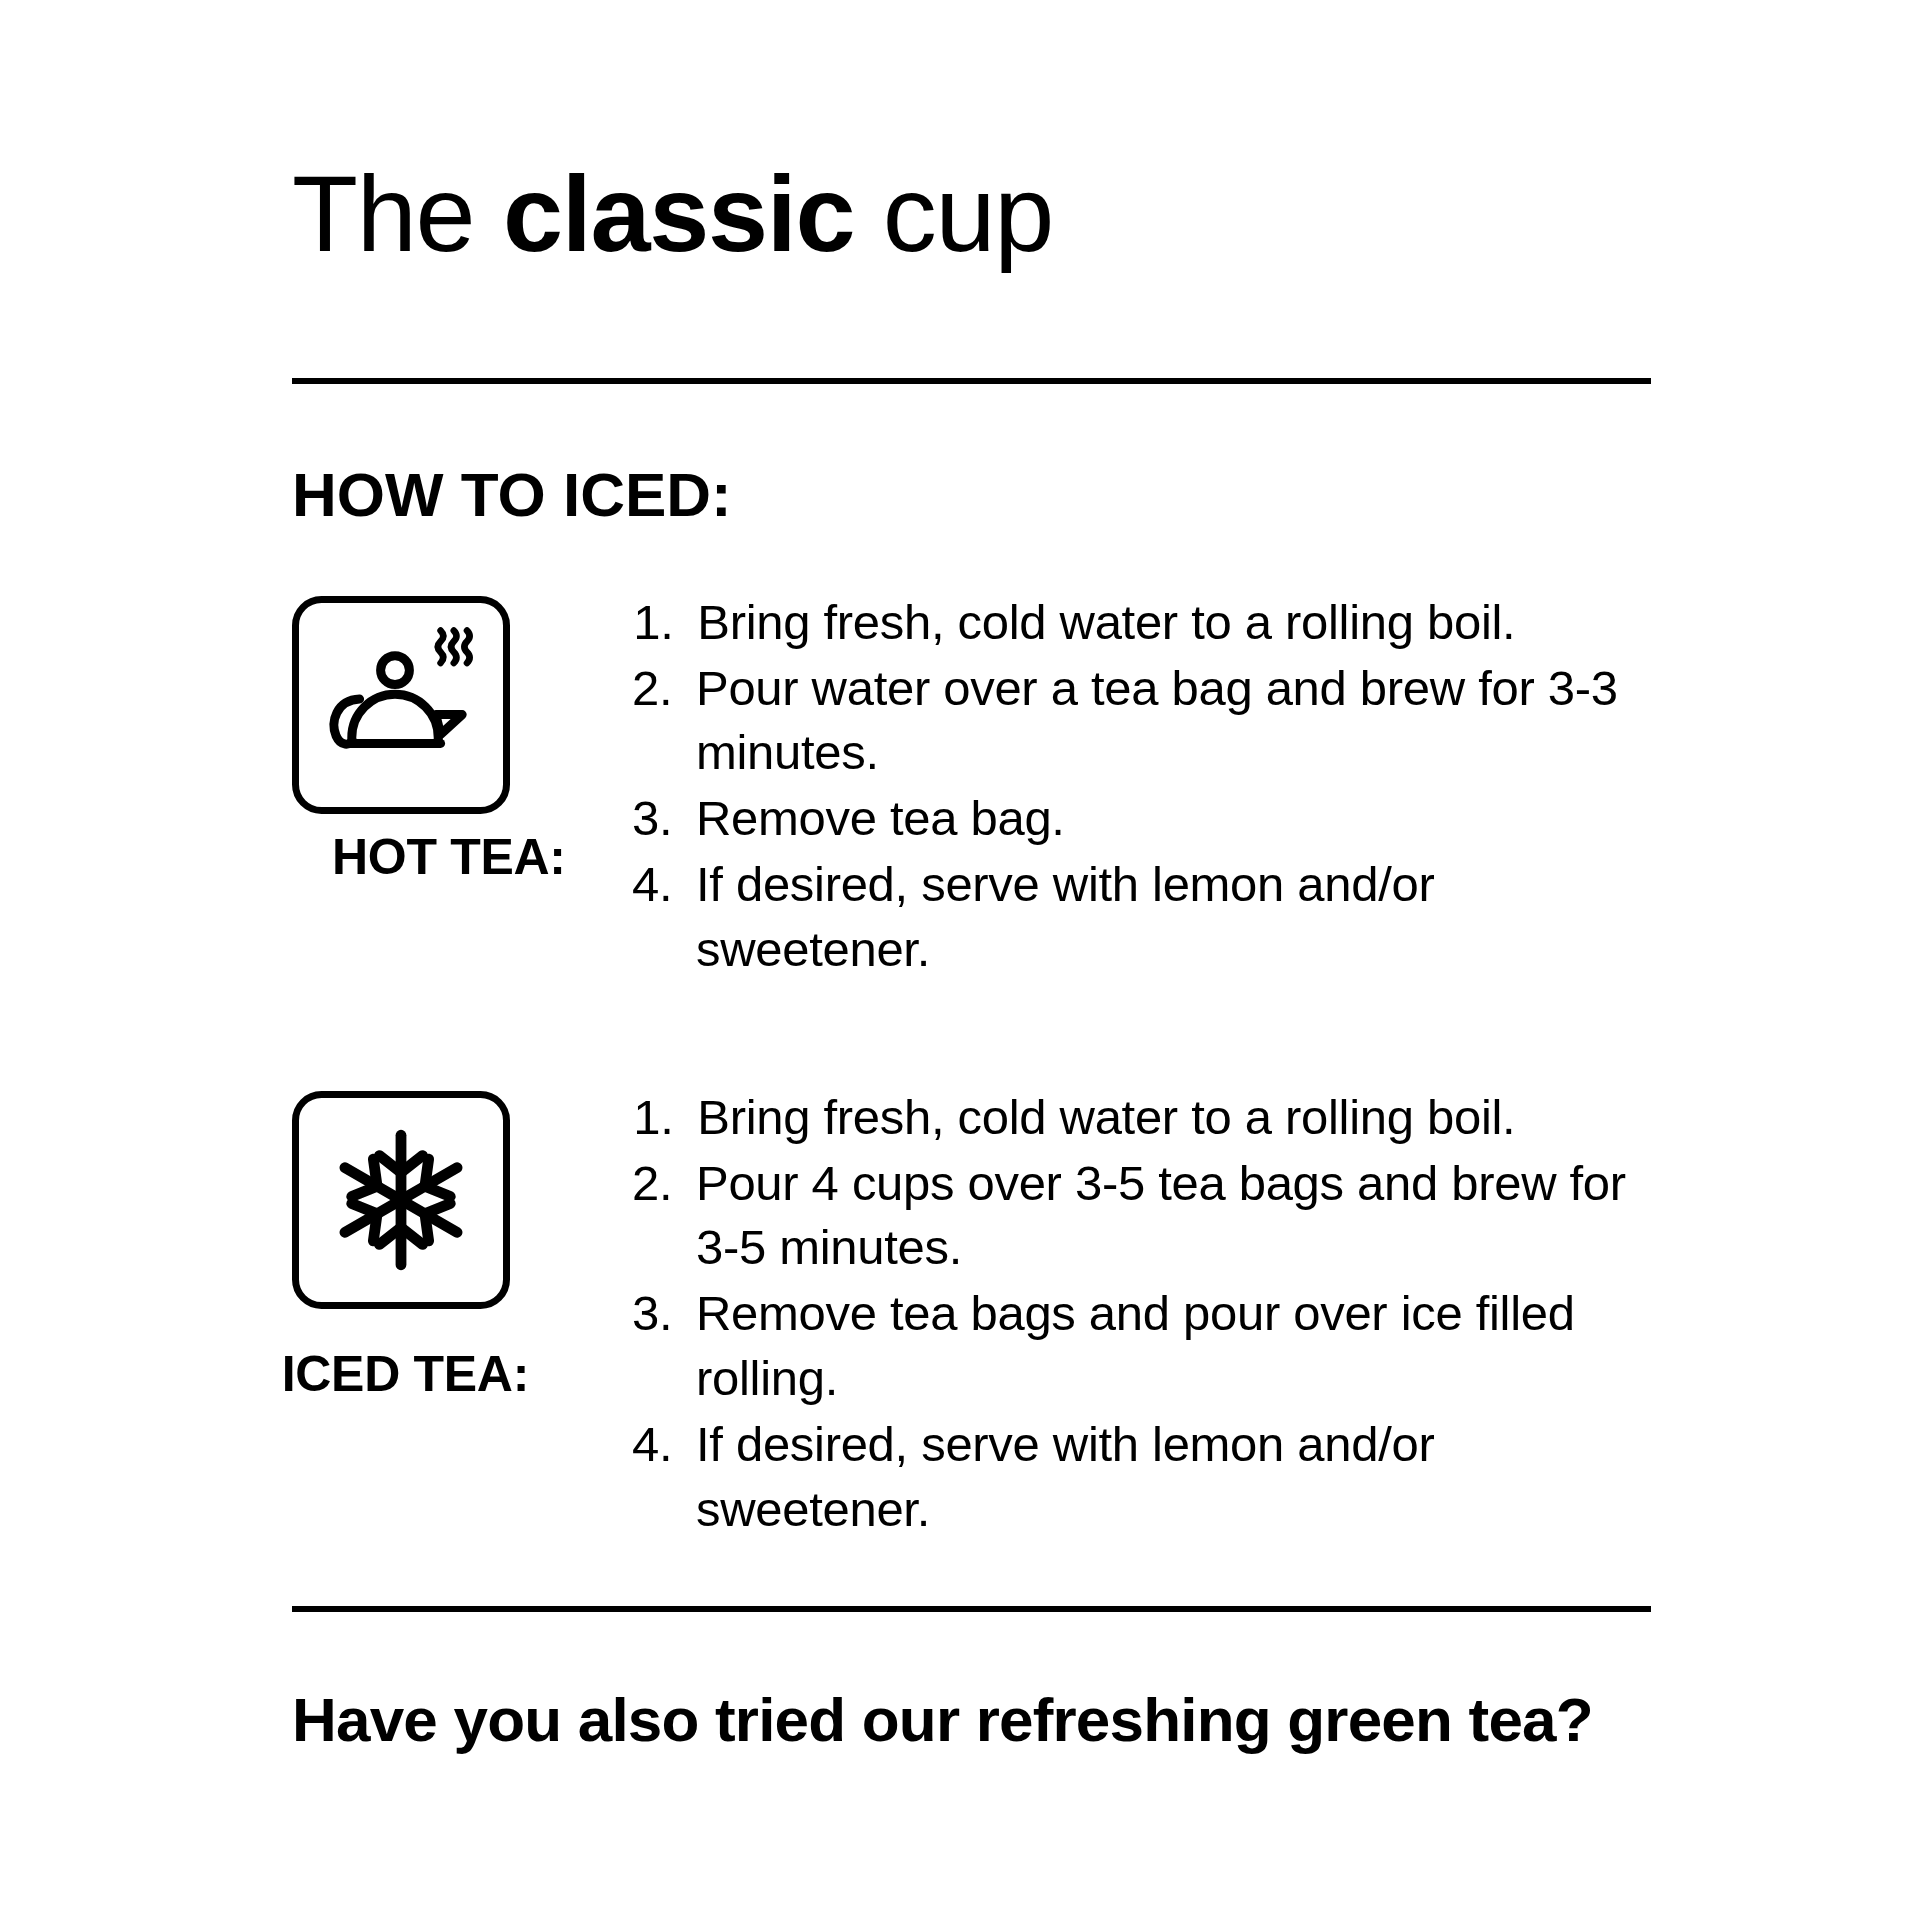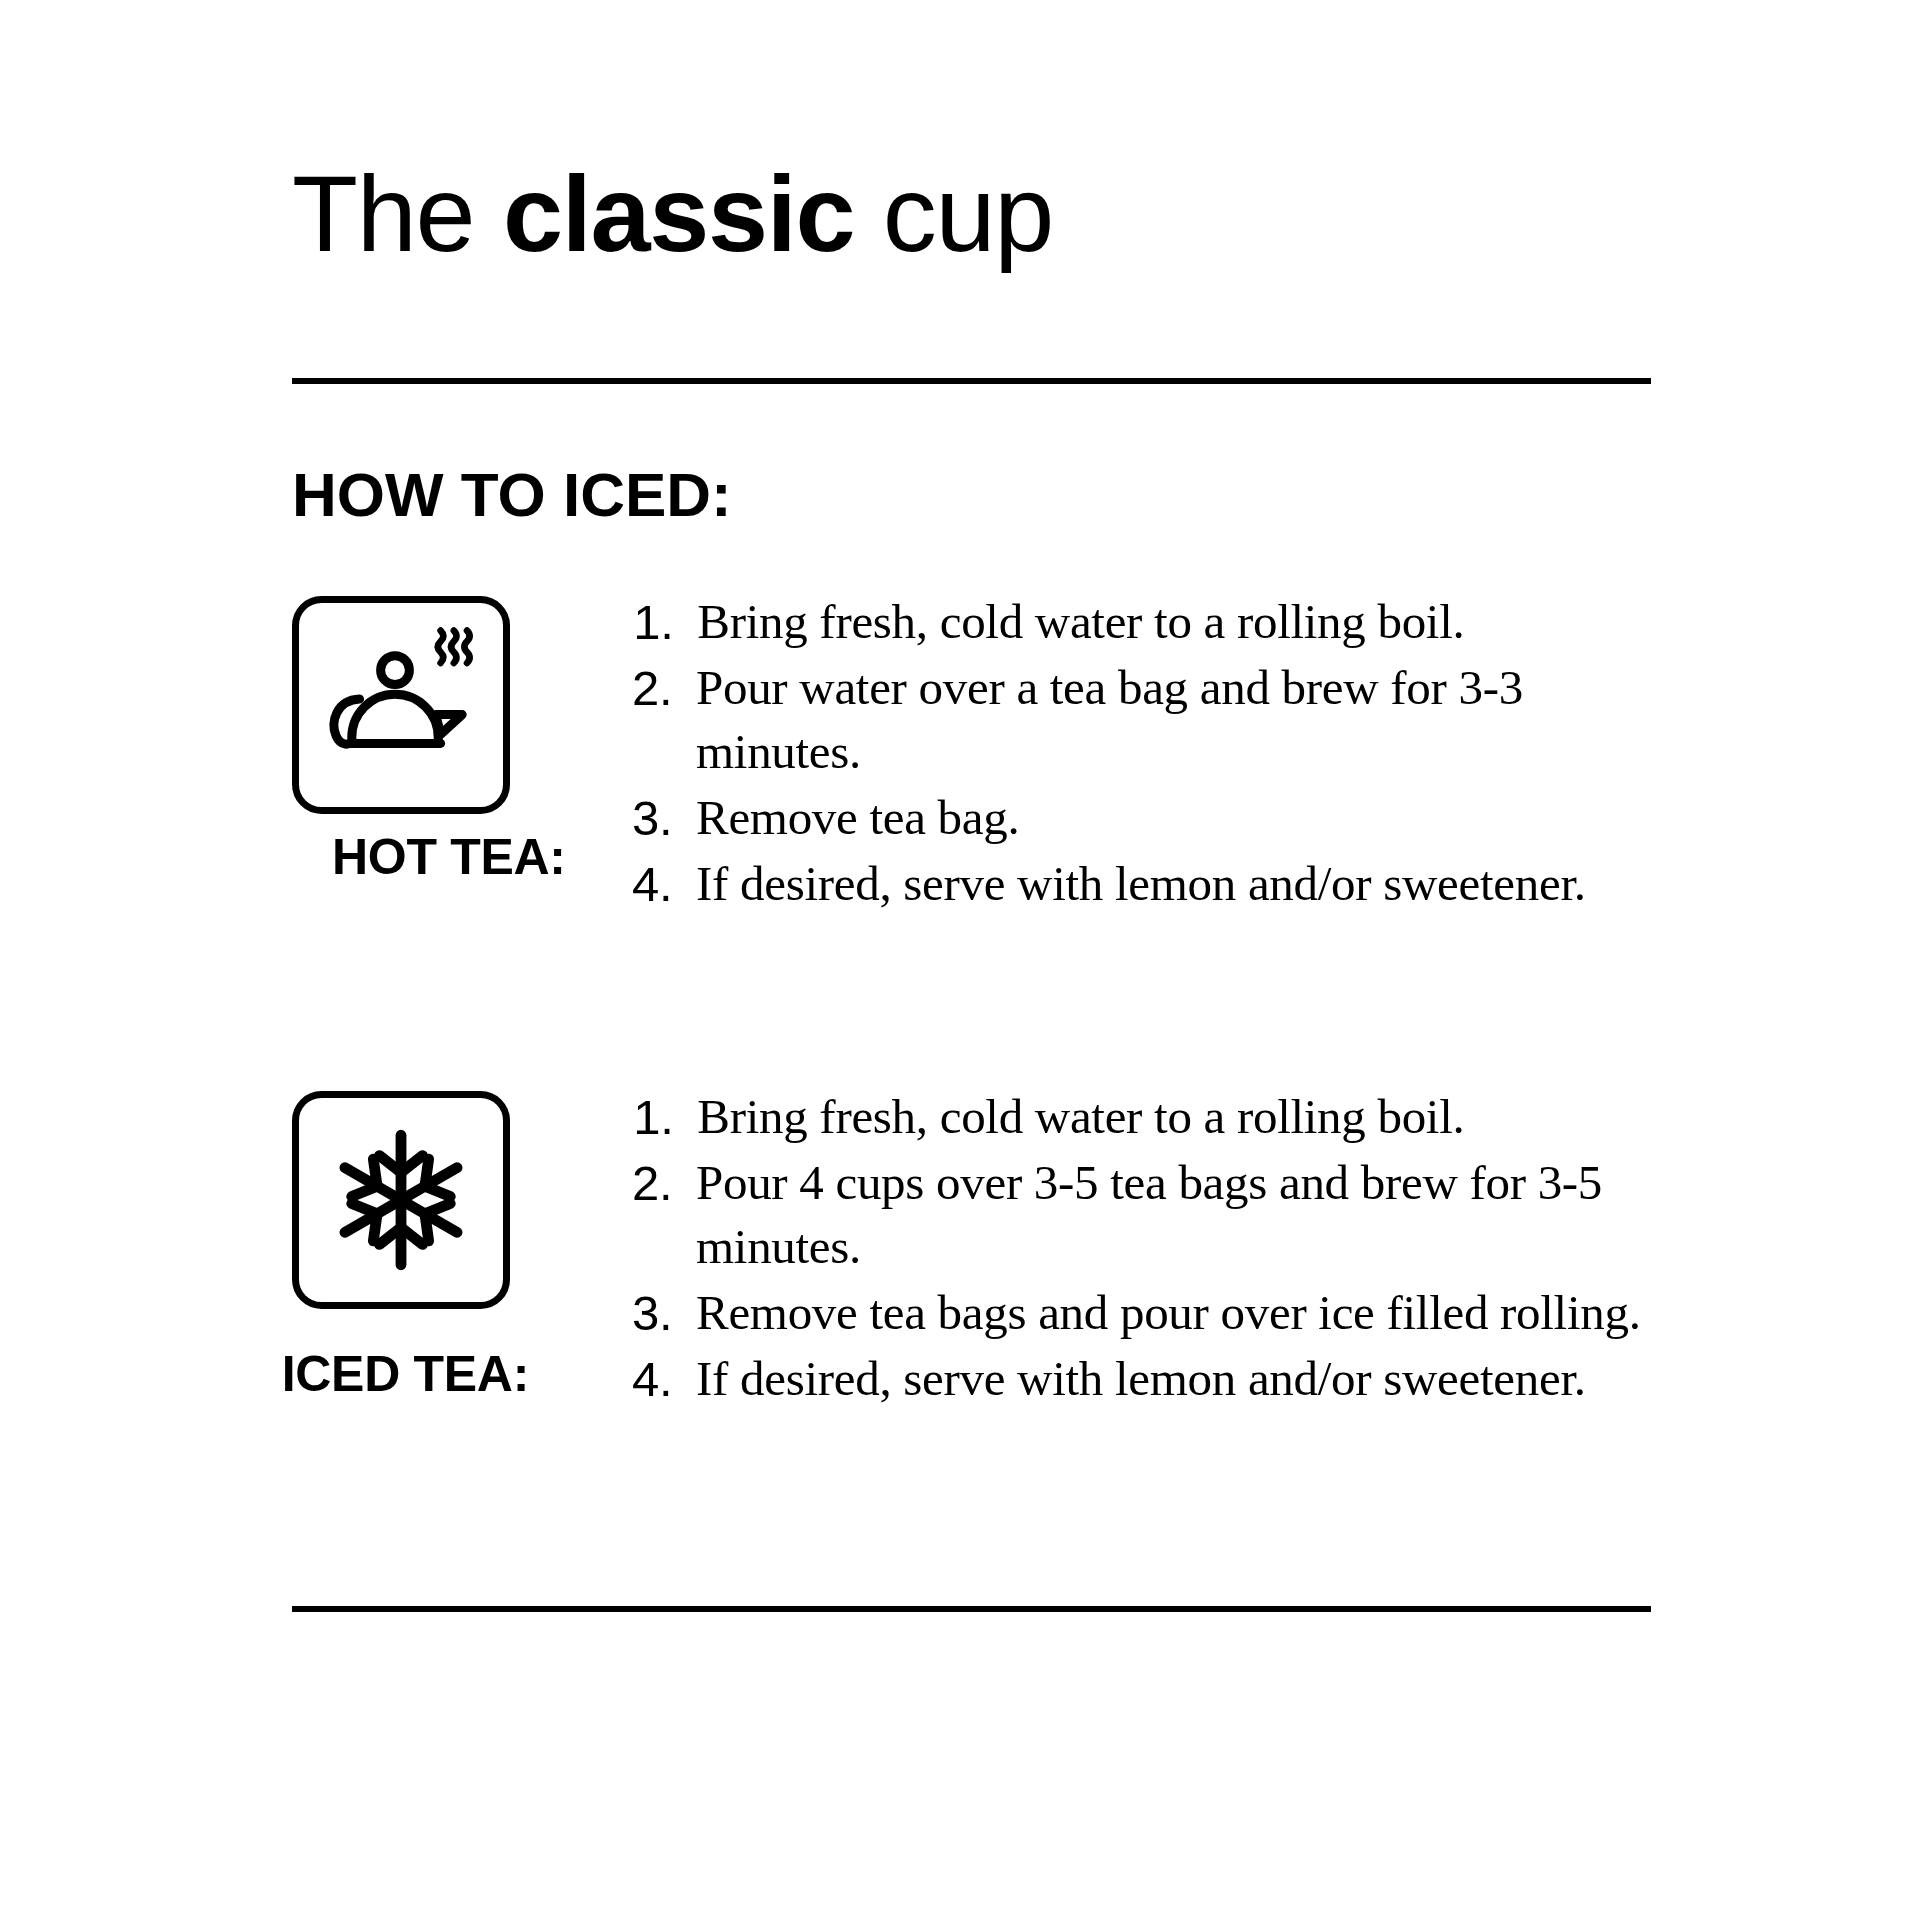--- a/index.html
+++ b/index.html
@@ -124,21 +124,20 @@
     letter-spacing: -0.3px;
     margin-bottom: 1.3px;
   }
   .step-num {
     width: 64px;
     flex: 0 0 64px;
     text-align: left;
   }
   .step-txt {
     flex: 1 1 auto;
-    font-family: Liberation Serif, serif;
   }
   .step.pad-num .step-num { padding-left: 1.3px; }
 
   
   .footer {
     position: absolute;
     left: 292px;
     top: 1689px;
     width: 1368px;
     font-size: 62px;
@@ -253,15 +252,16 @@
         <div class="step">
           <span class="step-num">4.</span>
           <span class="step-txt">If desired, serve with lemon and/or sweetener.</span>
         </div>
       </div>
     </div>
   </div>
 
   <div class="rule rule-bottom"></div>
 
+  <div class="footer">Have you also tried our refreshing green tea?</div>
 
 </div>
 
 
 </body></html>

